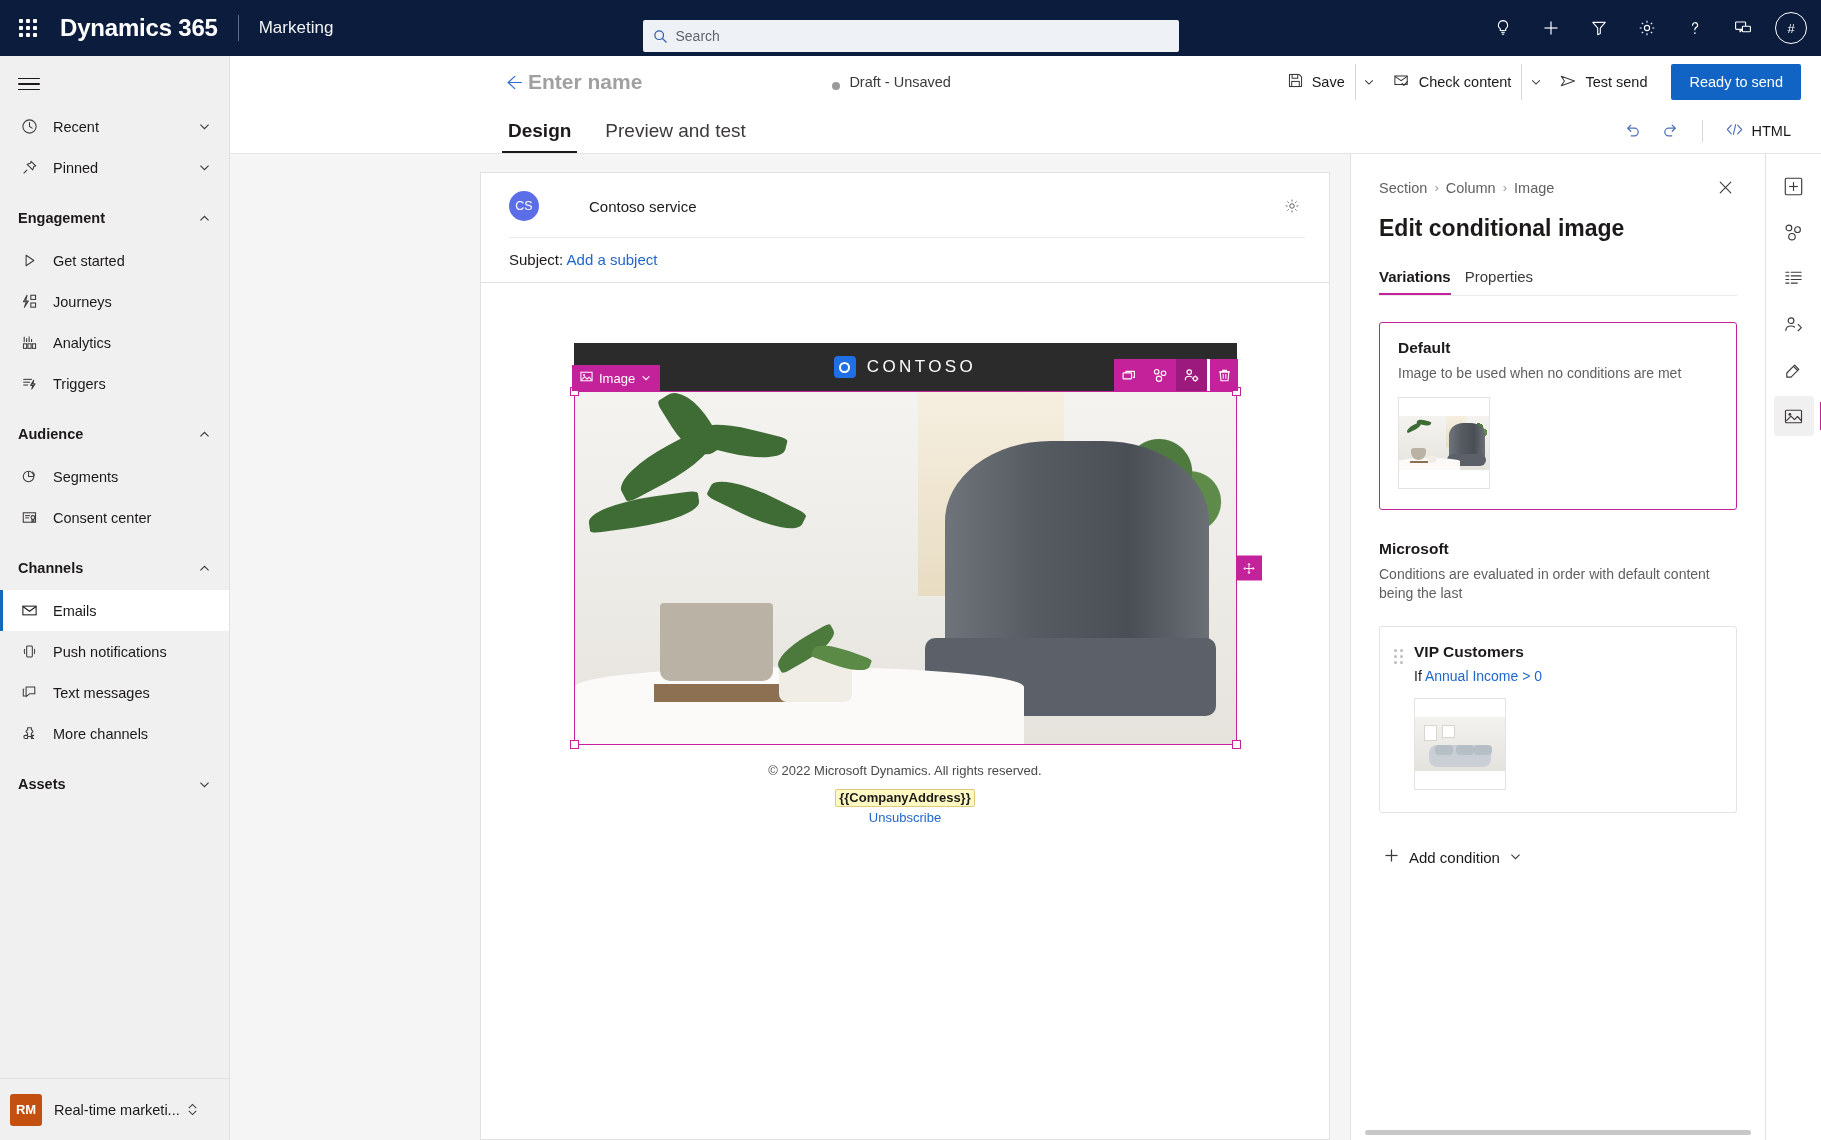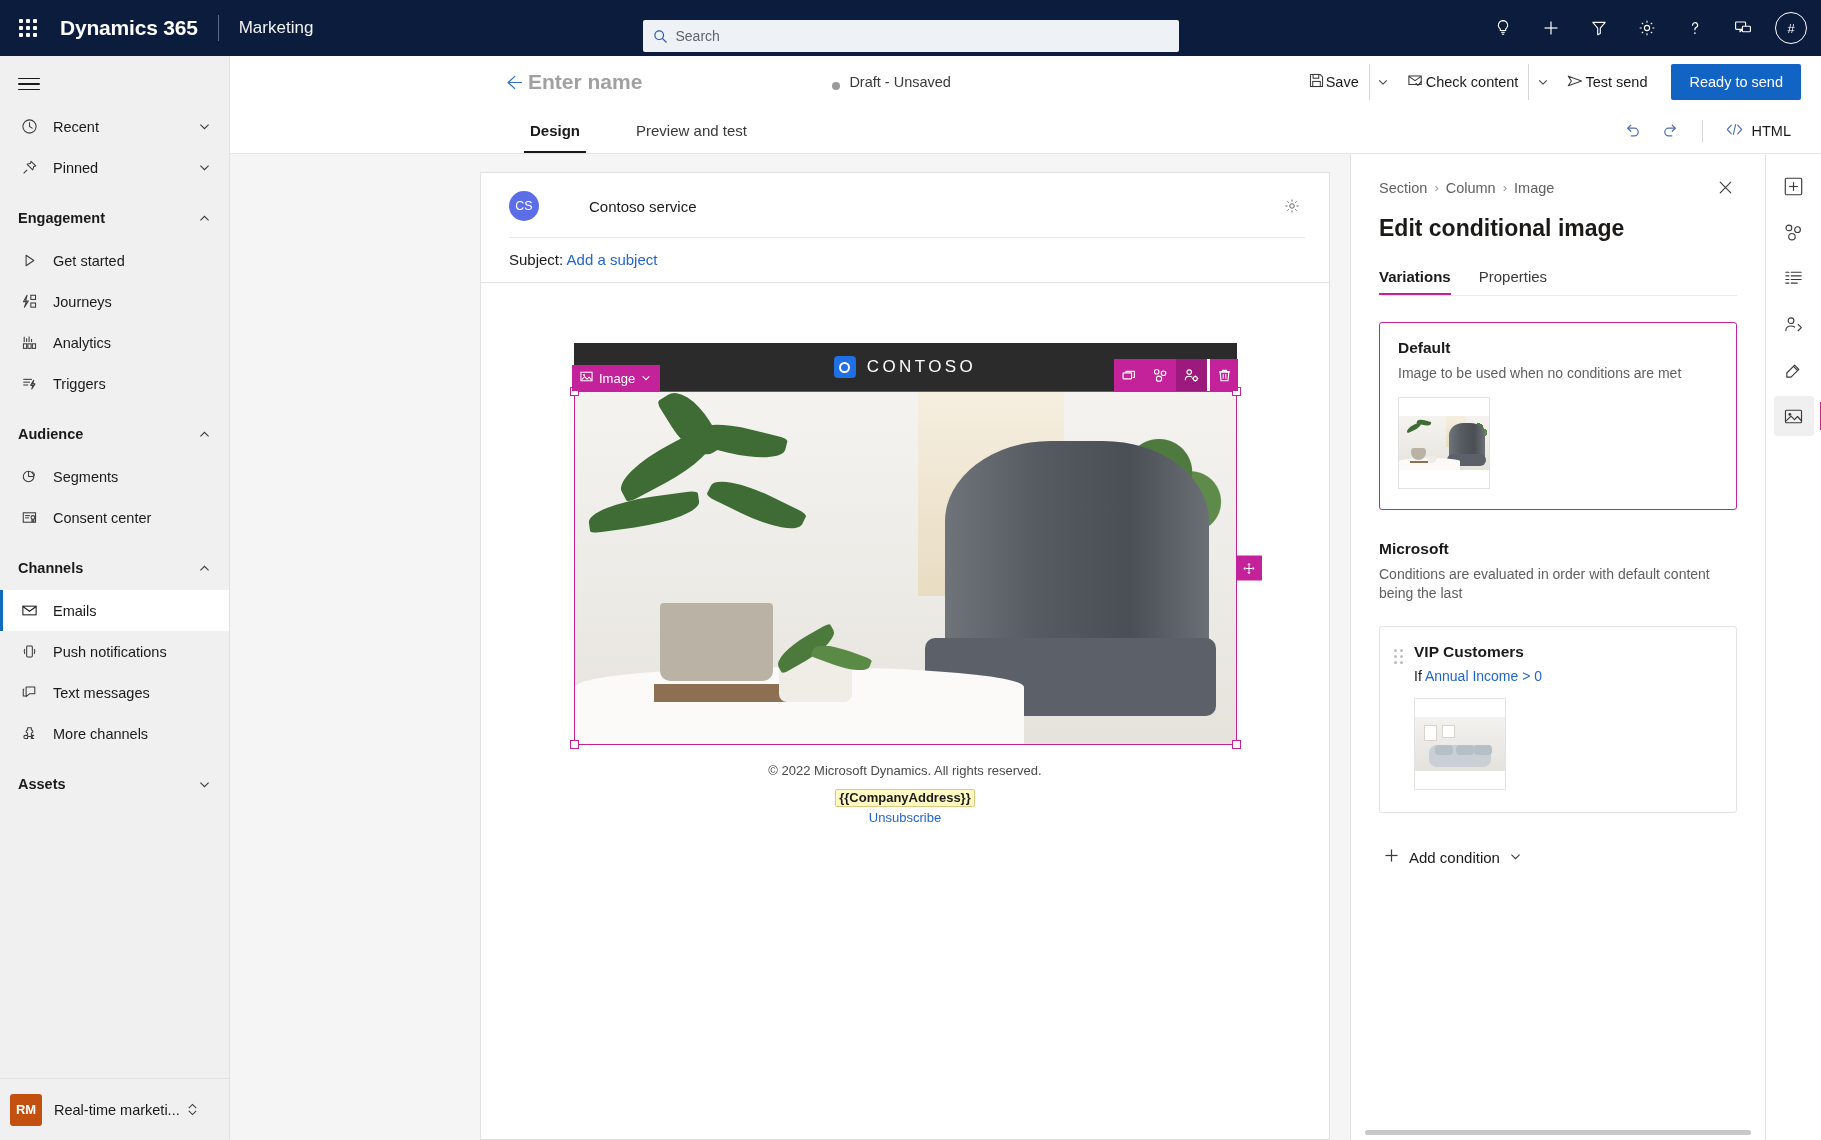--- a/index.html
+++ b/index.html
@@ -23,21 +23,21 @@
     width: 56px; height: 56px;
     display: flex; align-items: center; justify-content: center;
     cursor: pointer;
   }
   .waffle-grid {
     display: grid; grid-template-columns: repeat(3, 4px);
     grid-template-rows: repeat(3, 4px); gap: 3px;
   }
   .waffle-grid i { display: block; width: 4px; height: 4px; background: #fff; border-radius: 1px; }
   .brand {
-    font-size: 21px; font-weight: bold; letter-spacing: -0.2px;
+    font-size: 24px; font-weight: bold; letter-spacing: -0.2px;
     padding-left: 4px; white-space: nowrap;
   }
   .brand-sep {
     width: 1px; height: 26px; background: #5a6b8c; margin: 0 20px;
   }
   .app-name { font-size: 17px; font-weight: 400; color: #f3f3f3; white-space: nowrap; }
 
   .search-wrap {
     position: absolute; left: 50%; transform: translateX(-50%);
     width: 536px; height: 16px;
@@ -141,21 +141,21 @@
   .rec-title {
     font-size: 21px; font-weight: bold; color: #a0a0a0;
     margin-left: 28px; white-space: nowrap; cursor: text;
   }
   .status-wrap { display: flex; align-items: flex-end; margin-left: 190px; }
   .status-dot { width: 8px; height: 8px; border-radius: 50%; background: #9a9a9a; margin-right: 9px; }
   .status-text { font-size: 14.5px; color: #3b3a39; white-space: nowrap; }
 
   .cmd-right { margin-left: auto; display: flex; align-items: center; gap: 0; }
   .cmd-btn {
-    display: flex; align-items: center; gap: 1px;
+    display: flex; align-items: center; gap: 8px;
     height: 36px; padding: 0 10px; cursor: pointer;
     font-size: 14.5px; color: #1b1a19; white-space: nowrap;
   }
   .cmd-split {
     width: 28px; height: 36px; display: flex; align-items: center; justify-content: center;
     cursor: pointer; border-left: 1px solid #d6d6d6;
   }
   .primary-btn {
     height: 36px; background: #1264c4; color: #fff;
     border: none; border-radius: 2px; padding: 0 18px;
@@ -164,22 +164,22 @@
   }
 
   .tabbar {
     height: 46px; flex: 0 0 46px;
     border-bottom: 1px solid #e5e5e5;
     display: flex; align-items: stretch; padding-left: 272px;
     position: relative;
   }
   .tab {
     display: flex; align-items: center; padding: 0 6px;
-    margin-right: 22px; font-size: 15px; color: #3b3a39;
-    cursor: pointer; position: relative; margin-left: 22px;
+    margin-right: 22px; font-size: 19px; color: #3b3a39;
+    cursor: pointer; position: relative;
   }
   .tab.active { font-weight: bold; color: #1b1a19; }
   .tab.active::after {
     content: ""; position: absolute; left: 0; right: 0; bottom: 0;
     height: 2.5px; background: #1b1a19;
   }
   .tabbar-right {
     margin-left: auto; display: flex; align-items: center; padding-right: 22px; gap: 4px;
   }
   .tb-icon {
@@ -301,21 +301,21 @@
   }
   .rp-scroll { flex: 1 1 auto; overflow: hidden; padding: 22px 28px 0 28px; }
   .rp-crumbs { display: flex; align-items: center; gap: 7px; }
   .crumb { font-size: 14.5px; color: #616161; cursor: pointer; white-space: nowrap; }
   .crumb-sep { font-size: 13px; color: #9b9b9b; }
   .rp-close { margin-left: auto; cursor: pointer; display: flex; padding: 3px; }
   .rp-title {
     font-size: 23px; font-weight: bold; color: #1b1a19;
     margin-top: 16px; white-space: nowrap;
   }
-  .rp-tabs { display: flex; gap: 28px; margin-top: 26px; border-bottom: 1px solid transparent; }
+  .rp-tabs { display: flex; gap: 14px; margin-top: 26px; border-bottom: 1px solid transparent; }
   .rp-tab {
     font-size: 15px; color: #3b3a39; padding-bottom: 10px;
     cursor: pointer; position: relative; white-space: nowrap;
   }
   .rp-tab.active { font-weight: bold; color: #1b1a19; }
   .rp-tab.active::after {
     content: ""; position: absolute; left: 0; right: 0; bottom: 0;
     height: 2.5px; background: #c3229b;
   }
   .rp-tabs-rule { height: 1px; background: #ebebeb; margin-top: -1px; }

